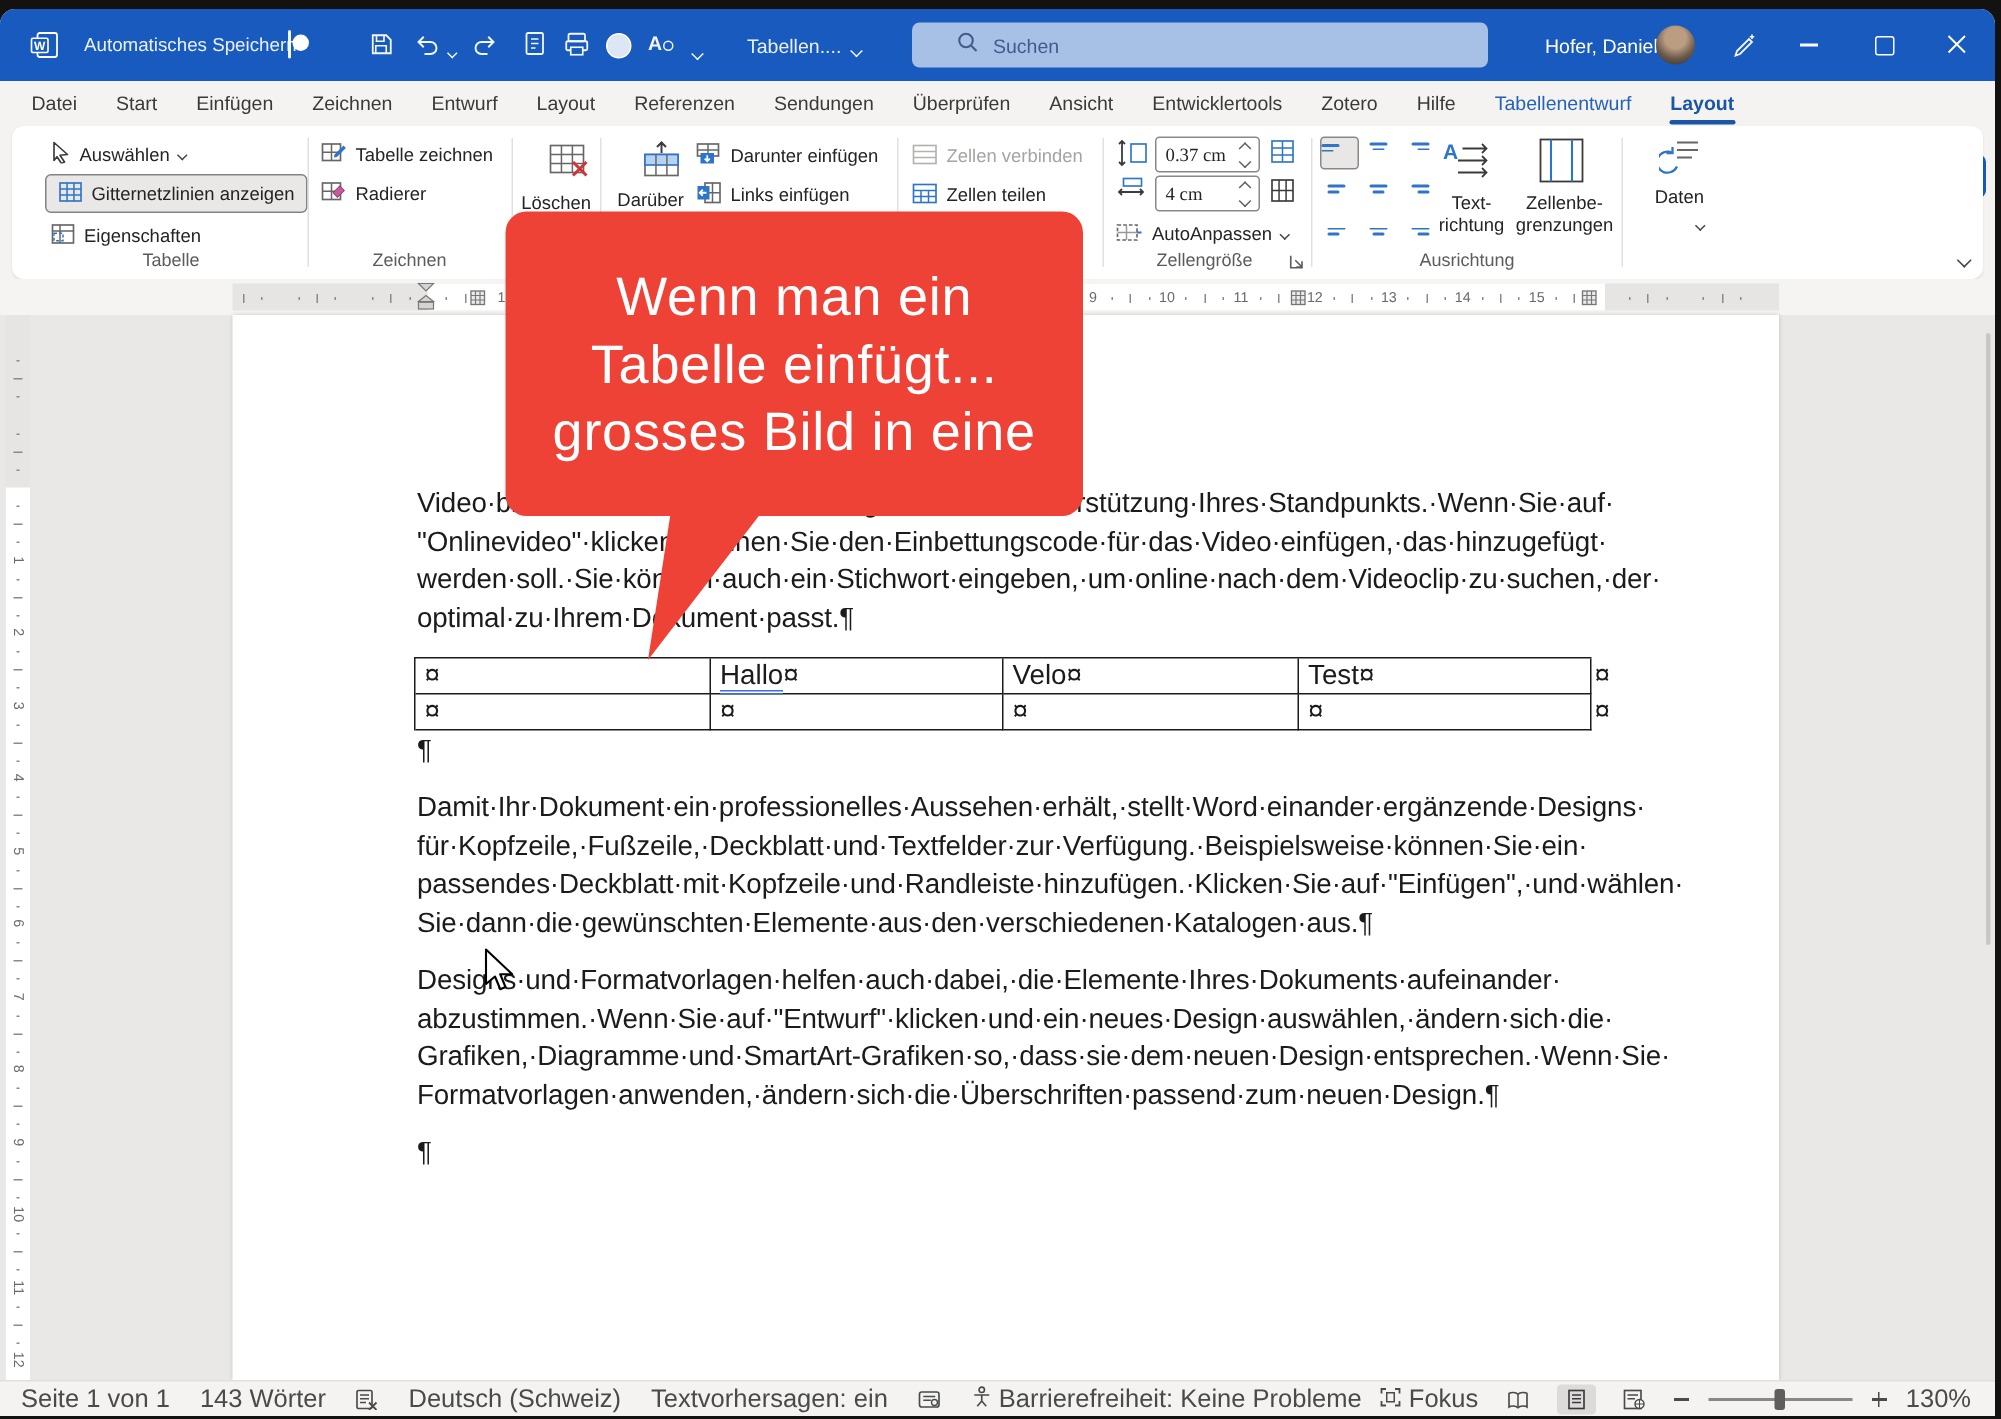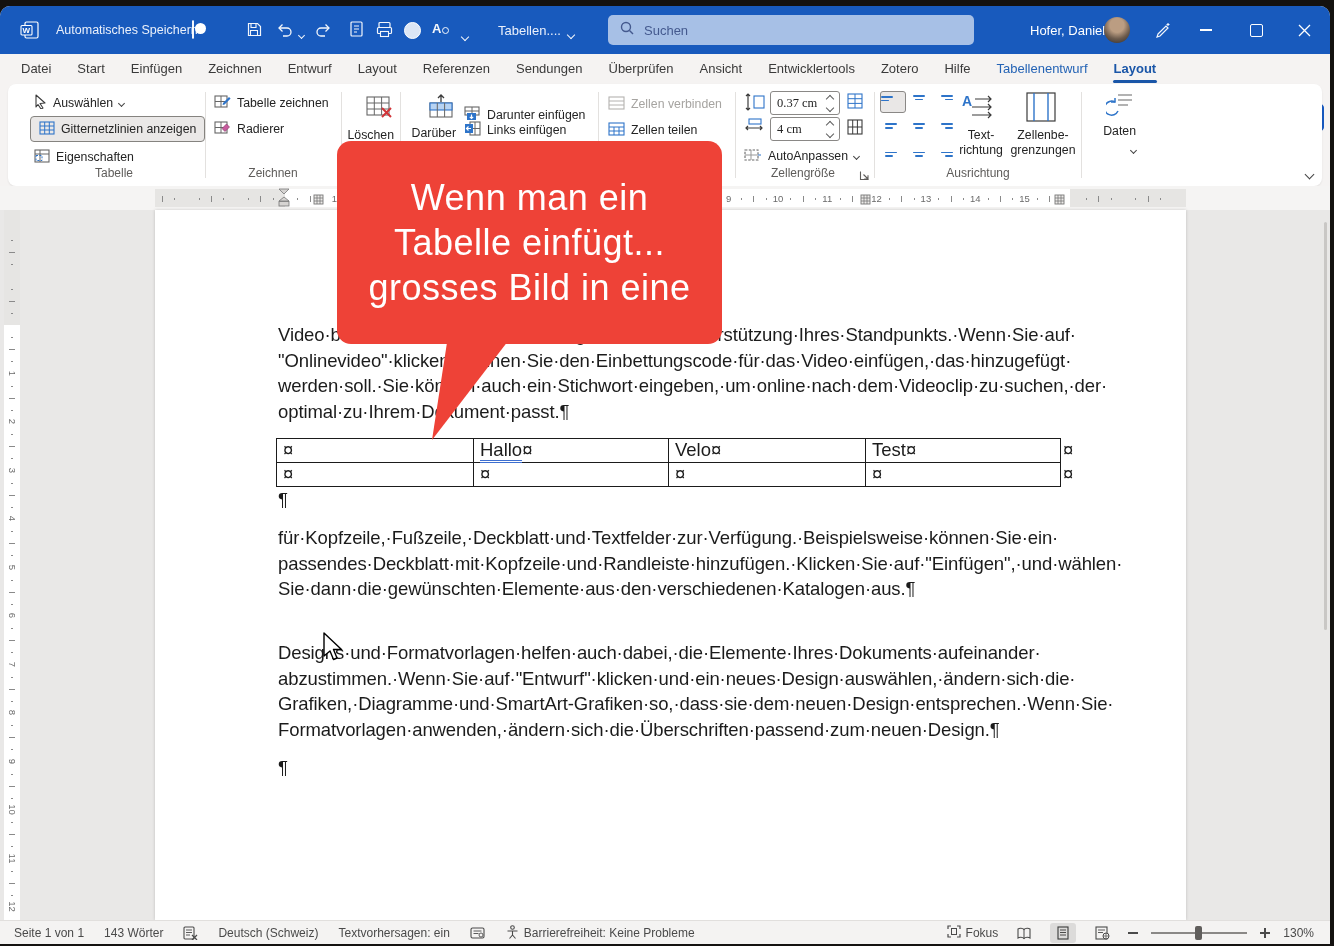--- a/index.html
+++ b/index.html
@@ -8,21 +8,21 @@
   .abs{position:absolute}
   .window{position:absolute;top:6px;left:0;width:1330px;height:938px;background:#F5F3F2;
           border-radius:10px 10px 0 0;overflow:hidden}
   
   .titlebar{position:absolute;top:0;left:0;width:100%;height:48px;background:#185ABD;color:#fff}
   .titlebar .txt{font-size:12.5px;color:#EAF0FB;white-space:nowrap}
   .toggle{width:34px;height:17px;border:1px solid rgba(255,255,255,.95);border-radius:9px;position:relative}
   .toggle .knob{position:absolute;left:2px;top:2px;width:11px;height:11px;border-radius:50%;background:#fff}
   .qicon{color:#fff;opacity:.95}
   .searchbox{position:absolute;left:608px;top:9px;width:354px;height:30px;border-radius:5px;
-             background:rgba(255,255,255,.62);display:flex;align-items:center;padding-left:12px;gap:8px}
+             background:rgba(255,255,255,.62);display:flex;align-items:center;padding-left:30px;gap:8px}
   .searchbox input{border:0;background:transparent;outline:none;font-size:13px;color:#33508C;width:280px;
                    font-family:"Liberation Sans",sans-serif}
   .searchbox input::placeholder{color:#44598E;opacity:1}
   .avatar{width:26px;height:26px;border-radius:50%;
           background:radial-gradient(circle at 50% 32%,#bb9d82 0 32%,#6b5a4c 62%,#2c2927 100%)}
   .chev{width:6px;height:6px;border-right:1.4px solid currentColor;border-bottom:1.4px solid currentColor;
         transform:rotate(45deg);display:inline-block}
   
   .tabrow{position:absolute;top:48px;left:0;width:100%;height:30px;background:#F5F3F2}
   .tabs{position:absolute;left:8px;top:0;display:flex;height:30px;align-items:center}
@@ -84,21 +84,21 @@
   .grammar{border-bottom:3px double #3E6FD0;padding-bottom:0}
   .rowmark{position:absolute;font-size:18.5px;color:#1b1b1b;line-height:22px}
   .pilcrow{position:absolute;font-size:18.5px;color:#1b1b1b;line-height:24px}
   
   .bubble{position:absolute;left:337px;top:135px;width:385px;height:203px;background:#EE4237;border-radius:14px;
           z-index:50;display:flex;flex-direction:column;justify-content:center;text-align:center;color:#fff;
           font-size:36px;line-height:45px;font-weight:500;letter-spacing:.5px}
   .bubbletail{position:absolute;left:418px;top:330px;z-index:49}
   
   .statusbar{position:absolute;left:0;top:914px;width:1330px;height:24px;background:#F4F3F2;border-top:1px solid #E1DFDD;
-             font-size:12px;color:#4a4a4a}
+             font-size:17px;color:#4a4a4a}
   .sleft{position:absolute;left:14px;top:0;height:24px;display:flex;align-items:center;gap:20px;white-space:nowrap}
   .sright{position:absolute;right:16px;top:0;height:24px;display:flex;align-items:center;gap:13px;white-space:nowrap}
   .sico{display:flex;align-items:center;gap:5px}
   .viewbtn{width:26px;height:20px;display:flex;align-items:center;justify-content:center;border-radius:3px}
   .viewbtn.on{background:#DCDBDA}
   .ztrack{width:96px;height:2px;background:#8A8886;position:relative}
   .ztrack .notch{position:absolute;left:47px;top:-3px;width:1px;height:8px;background:#8A8886}
   .ztrack .thumb{position:absolute;left:44px;top:-6px;width:7px;height:14px;background:#605E5C;border-radius:2px}
   .zbar{width:10px;height:1.6px;background:#4a4a4a}
   .zplus{position:relative;width:10px;height:10px}
@@ -287,21 +287,21 @@
       <div style="height:28px;padding-top:1px">
         <svg width="30" height="27">
             <path d="M15 2v7M12 5l3-3 3 3" fill="none" stroke="#3b3b3b" stroke-width="1.3"></path>
             <rect x="4" y="10" width="22" height="14" fill="none" stroke="#666" stroke-width="1.1"></rect>
             <rect x="4" y="10" width="22" height="7" fill="#B7D3F3" stroke="#2E74C9" stroke-width="1.1"></rect>
             <path d="M11.3 10v14M18.6 10v14" stroke="#666" stroke-width="1"></path>
           </svg>
       </div>
       <div style="margin-top:5px">Darüber</div>
     </div>
-    <div class="sbtn" style="left:456px;top:20px">
+    <div class="sbtn" style="left:456px;top:9px">
       <span><svg width="17" height="15">
             <rect x="1" y="1" width="14" height="8" fill="none" stroke="#666" stroke-width="1.1"></rect>
             <path d="M8 1v8M1 5h14" stroke="#666" stroke-width="1"></path>
             <rect x="3" y="7" width="9" height="7" fill="#2E74C9"></rect>
             <path d="M7.5 8.5v4M5.8 10.8l1.7 1.7 1.7-1.7" fill="none" stroke="#fff" stroke-width="1.2"></path>
           </svg></span>
       <span>Darunter einfügen</span>
     </div>
     <div class="sbtn" style="left:456px;top:35px">
       <span><svg width="17" height="15">
@@ -602,20 +602,21 @@
         <div class="cell"><span>¤</span></div>
         <div class="cell"><span>¤</span></div>
         <div class="cell"><span>¤</span></div>
         <div class="cell"><span>¤</span></div>
       </div>
       <span class="rowmark" style="left:908px;top:229px">¤</span>
       <span class="rowmark" style="left:908px;top:253px">¤</span>
       <span class="pilcrow" style="left:123px;top:278px">¶</span>
 
       <div class="para" style="top:315px">
+        <div>Damit·Ihr·Dokument·ein·professionelles·Aussehen·erhält,·stellt·Word·einander·ergänzende·Designs·</div>
           <div>für·Kopfzeile,·Fußzeile,·Deckblatt·und·Textfelder·zur·Verfügung.·Beispielsweise·können·Sie·ein·</div>
           <div>passendes·Deckblatt·mit·Kopfzeile·und·Randleiste·hinzufügen.·Klicken·Sie·auf·"Einfügen",·und·wählen·</div>
           <div>Sie·dann·die·gewünschten·Elemente·aus·den·verschiedenen·Katalogen·aus.¶</div>
       </div>
       <div class="para" style="top:430px">
         <div>Designs·und·Formatvorlagen·helfen·auch·dabei,·die·Elemente·Ihres·Dokuments·aufeinander·</div>
           <div>abzustimmen.·Wenn·Sie·auf·"Entwurf"·klicken·und·ein·neues·Design·auswählen,·ändern·sich·die·</div>
           <div>Grafiken,·Diagramme·und·SmartArt-Grafiken·so,·dass·sie·dem·neuen·Design·entsprechen.·Wenn·Sie·</div>
           <div>Formatvorlagen·anwenden,·ändern·sich·die·Überschriften·passend·zum·neuen·Design.¶</div>
       </div>

